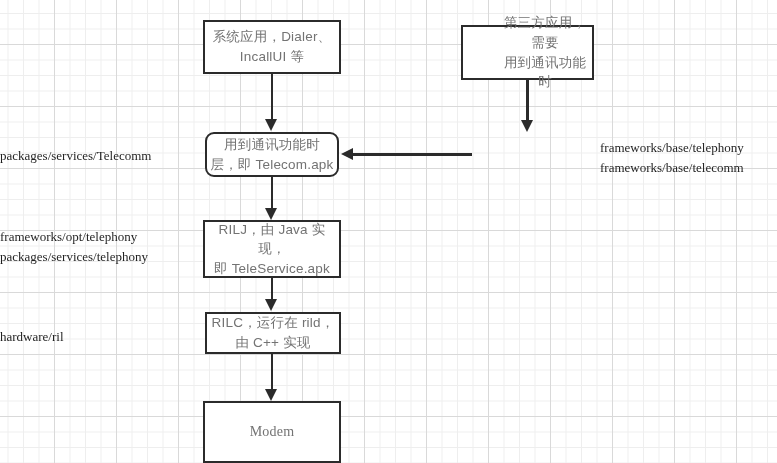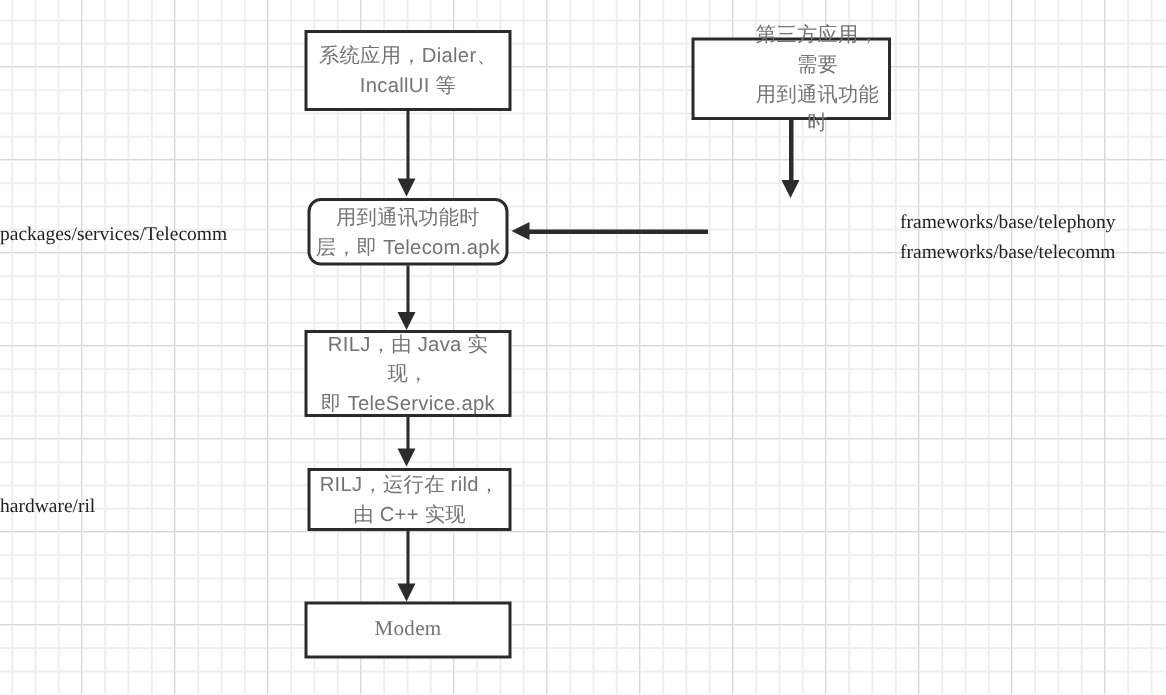--- a/index.html
+++ b/index.html
@@ -108,26 +108,28 @@
   <div class="node" style="left:461px; top:25px; width:133px; height:55px;padding-left:35px;">第三方应用，需要
 用到通讯功能时</div>
 
   <div class="node rounded" style="left:205px; top:132px; width:134px; height:45px;">用到通讯功能时
 层，即 Telecom.apk</div>
 
 
   <div class="node" style="left:203px; top:220px; width:138px; height:58px;">RILJ，由 Java 实现，
 即 TeleService.apk</div>
 
-  <div class="node" style="left:205px; top:312px; width:136px; height:42px;">RILJ，运行在 rild，
+  <div class="node" style="left:205px; top:312px; width:136px; height:42px;">RILC，运行在 rild，
 由 C++ 实现</div>
 
-  <div class="node" style="left:203px; top:401px; width:138px; height:38px; font-family:'Liberation Serif','DejaVu Serif',serif; font-size:14px;">Modem</div>
+  <div class="node" style="left:203px; top:401px; width:138px; height:62px; font-family:'Liberation Serif','DejaVu Serif',serif; font-size:14px;">Modem</div>
 
   <div class="side-label right-align" style="left:0px; top:146px; width:192px;">packages/services/Telecomm</div>
 
   <div class="side-label left-align" style="left:600px; top:138px; width:180px;">frameworks/base/telephony
 frameworks/base/telecomm</div>
 
+  <div class="side-label right-align" style="left:0px; top:227px; width:192px;">frameworks/opt/telephony
+packages/services/telephony</div>
 
   <div class="side-label right-align" style="left:0px; top:327px; width:192px;">hardware/ril</div>
 
 </div>
 
 </body></html>

